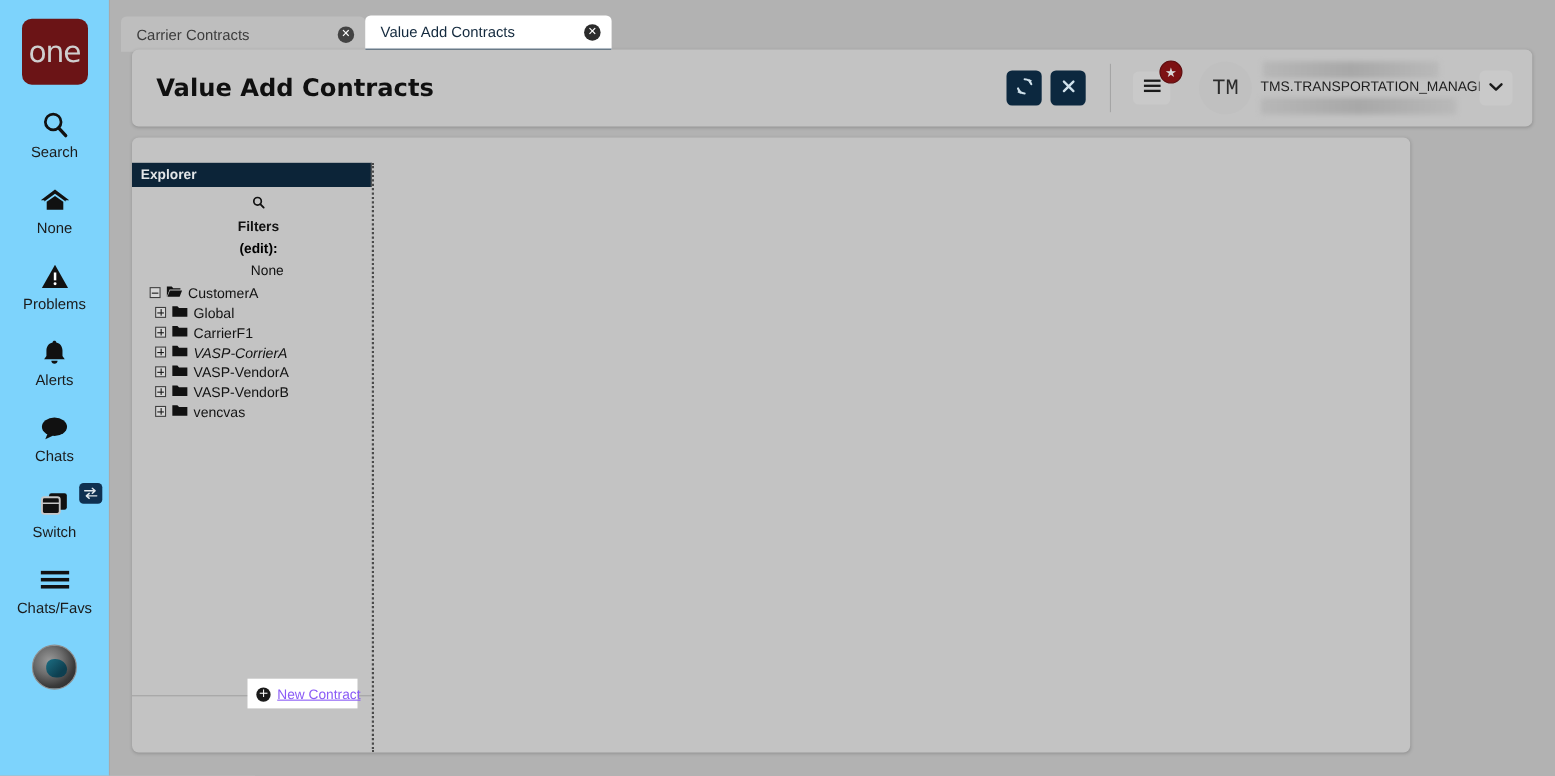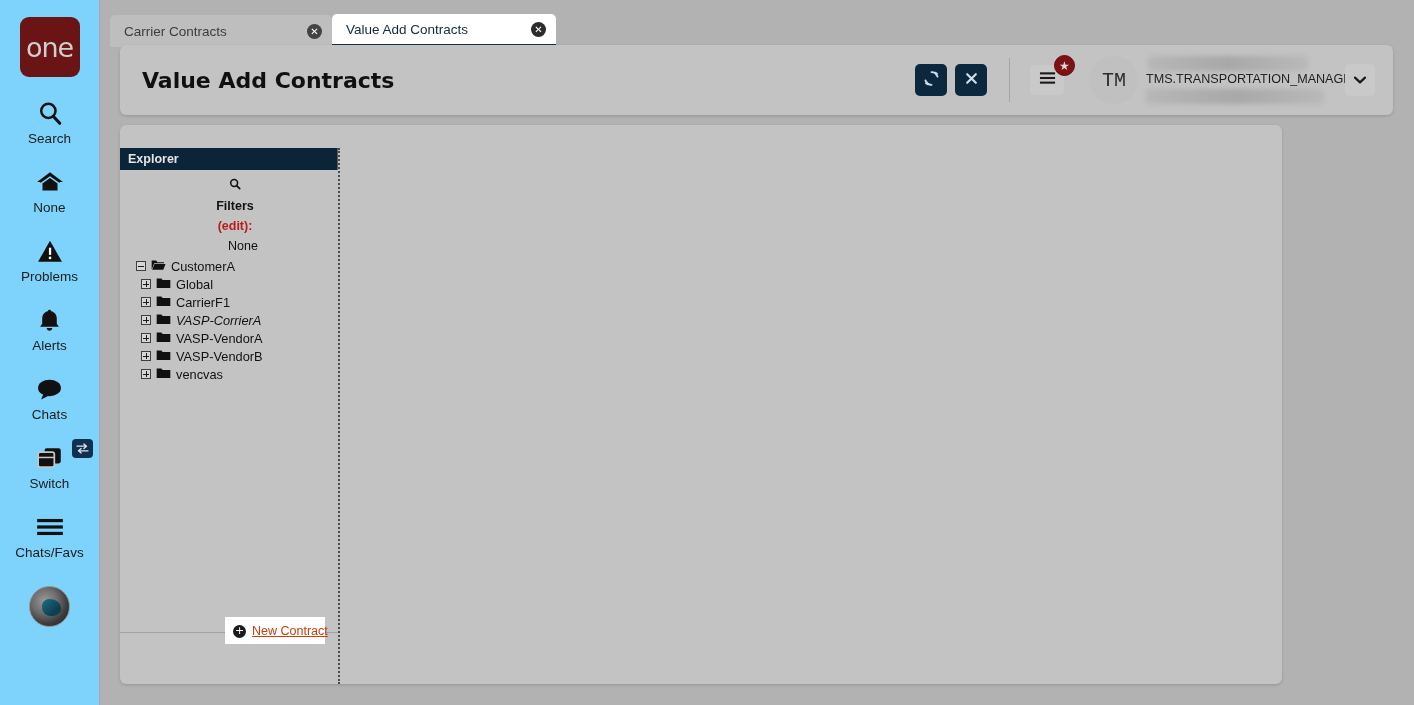--- a/index.html
+++ b/index.html
@@ -158,21 +158,21 @@
     height: 22px; background: #0c2438; color: #e3e6e8;
     font-size: 12.5px; font-weight: bold;
     display: flex; align-items: center; padding-left: 8px;
     border-right: 1px solid #5b5b5b;
   }
   .filters-row {
     display: flex; align-items: center; gap: 6px;
     padding: 8px 0 4px 12px; font-size: 12.5px; color: #111; flex-direction: column;
   }
   .filters-label { font-weight: bold; }
-  .filters-edit { color: #b91c1c; font-weight: bold; cursor: pointer; }
+  .filters-edit { color: #000000; font-weight: bold; cursor: pointer; }
   .filters-val { margin-left: 16px; }
 
   .tree { padding-left: 16px; font-size: 12.8px; color: #121212; }
   .tree-node {
     display: flex; align-items: center; gap: 5px;
     height: 18px; cursor: pointer;
   }
   .tree-node.child { margin-left: 5px; }
   .toggle {
     width: 10px; height: 10px; flex: none;
@@ -199,21 +199,21 @@
     display: flex; align-items: center; gap: 6px;
     width: 100px;
   }
   .plus-circle {
     width: 13px; height: 13px; border-radius: 50%;
     background: #1a1a1a; color: #fff; flex: none;
     font-size: 11px; line-height: 12px; text-align: center;
     font-family: "DejaVu Sans", sans-serif;
   }
   .new-contract-link {
-    font-size: 12.5px; color: #c2410c;
+    font-size: 12.5px; color: #8b5cf6;
     text-decoration: underline; cursor: pointer; white-space: nowrap;
   }
 </style>
 </head>
 <body>
 
 <div id="left-rail">
   <div class="logo">
     <span>one</span>
   </div>

